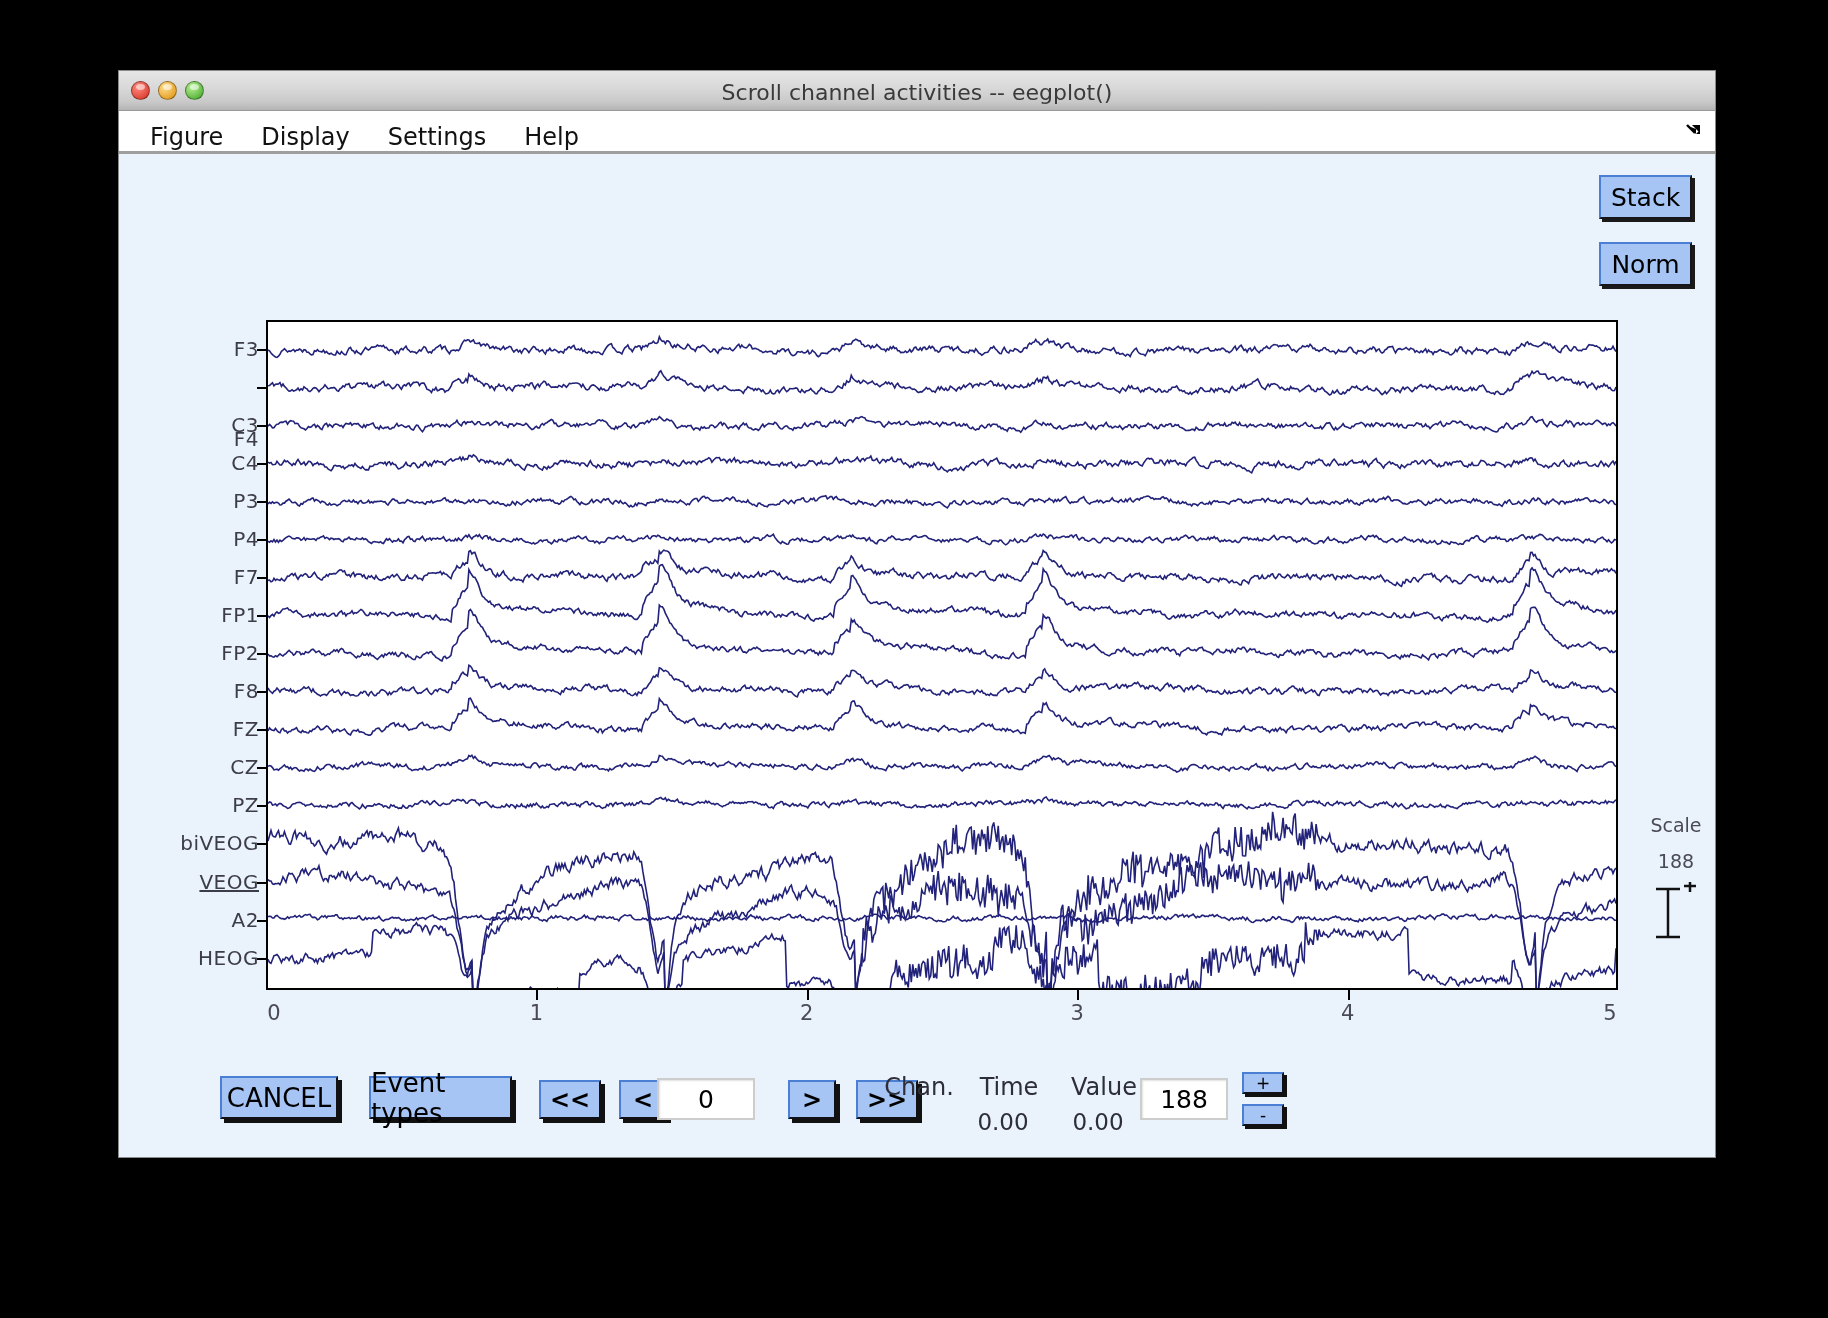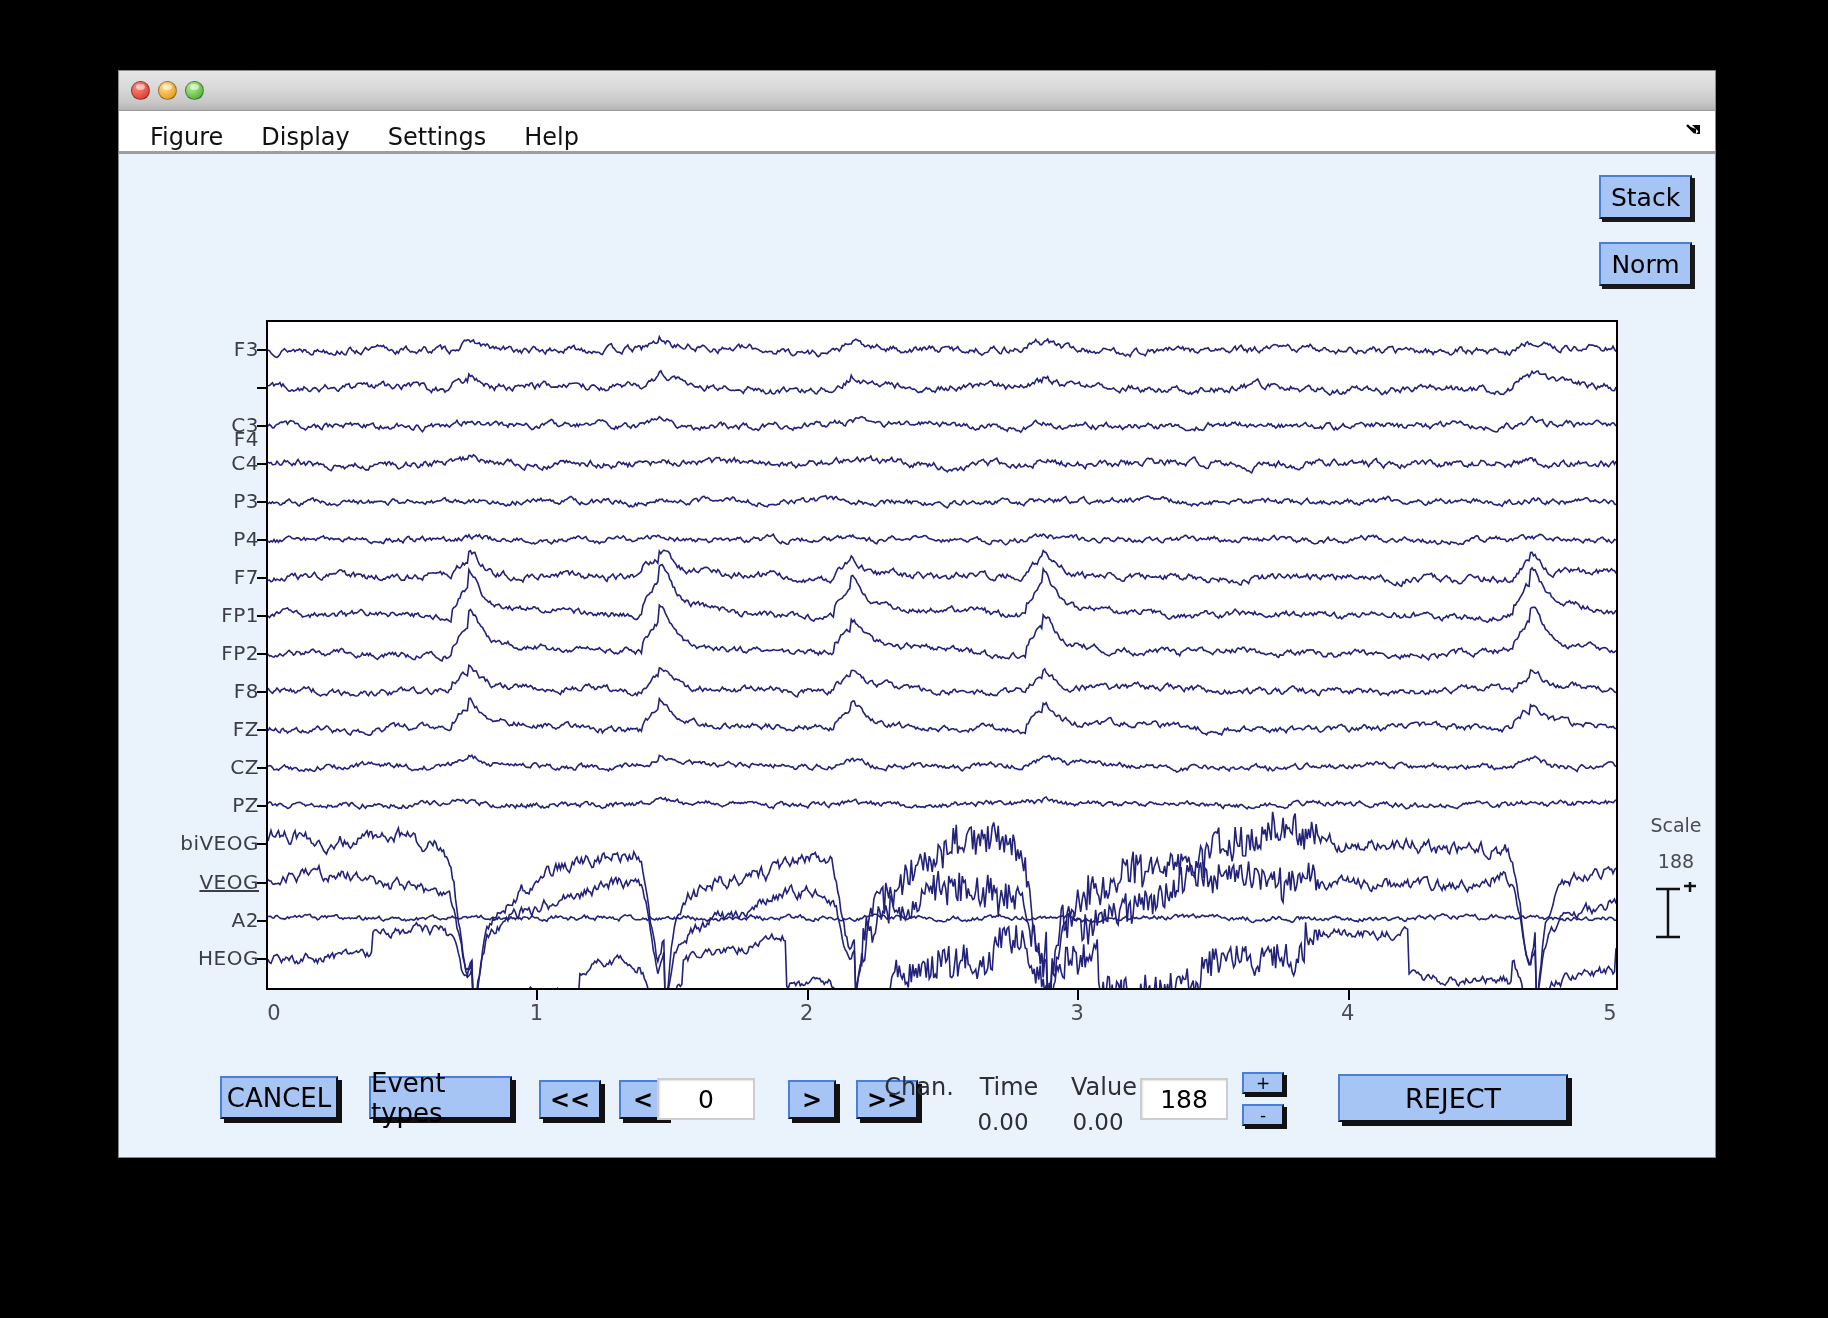--- a/index.html
+++ b/index.html
@@ -280,20 +280,21 @@
 
 <div id="screen">
   <div id="window">
 
     <div id="titlebar">
       <div id="window-controls">
         <div class="wc close"></div>
         <div class="wc min"></div>
         <div class="wc max"></div>
       </div>
+      <div id="window-title">Scroll channel activities -- eegplot()</div>
     </div>
 
     <div id="menubar">
       <div class="menu-item">Figure</div>
       <div class="menu-item">Display</div>
       <div class="menu-item">Settings</div>
       <div class="menu-item">Help</div>
       <svg id="menubar-resize-icon" viewBox="0 0 20 20">
         <path d="M3 4 L11 12 L11 7 L15 11 L15 3 L7 3 L11 7 Z" fill="#000000"></path>
         <path d="M2 3 L10 11" stroke="#000000" stroke-width="2.4" fill="none"></path>
@@ -403,18 +404,17 @@
         <div class="readout-head" id="head-chan">Chan.</div>
         <div class="readout-head" id="head-time">Time</div>
         <div class="readout-head" id="head-value">Value</div>
         <div class="readout-val" id="val-time">0.00</div>
         <div class="readout-val" id="val-value">0.00</div>
 
         <div class="field" id="field-scale">188</div>
         <div class="tiny-btn" id="btn-scale-up">+</div>
         <div class="tiny-btn" id="btn-scale-down">-</div>
 
-        <div class="btn3d" id="btn-reject">REJECT</div>
       </div>
 
     </div>
   </div>
 </div>
 
 </body></html>

